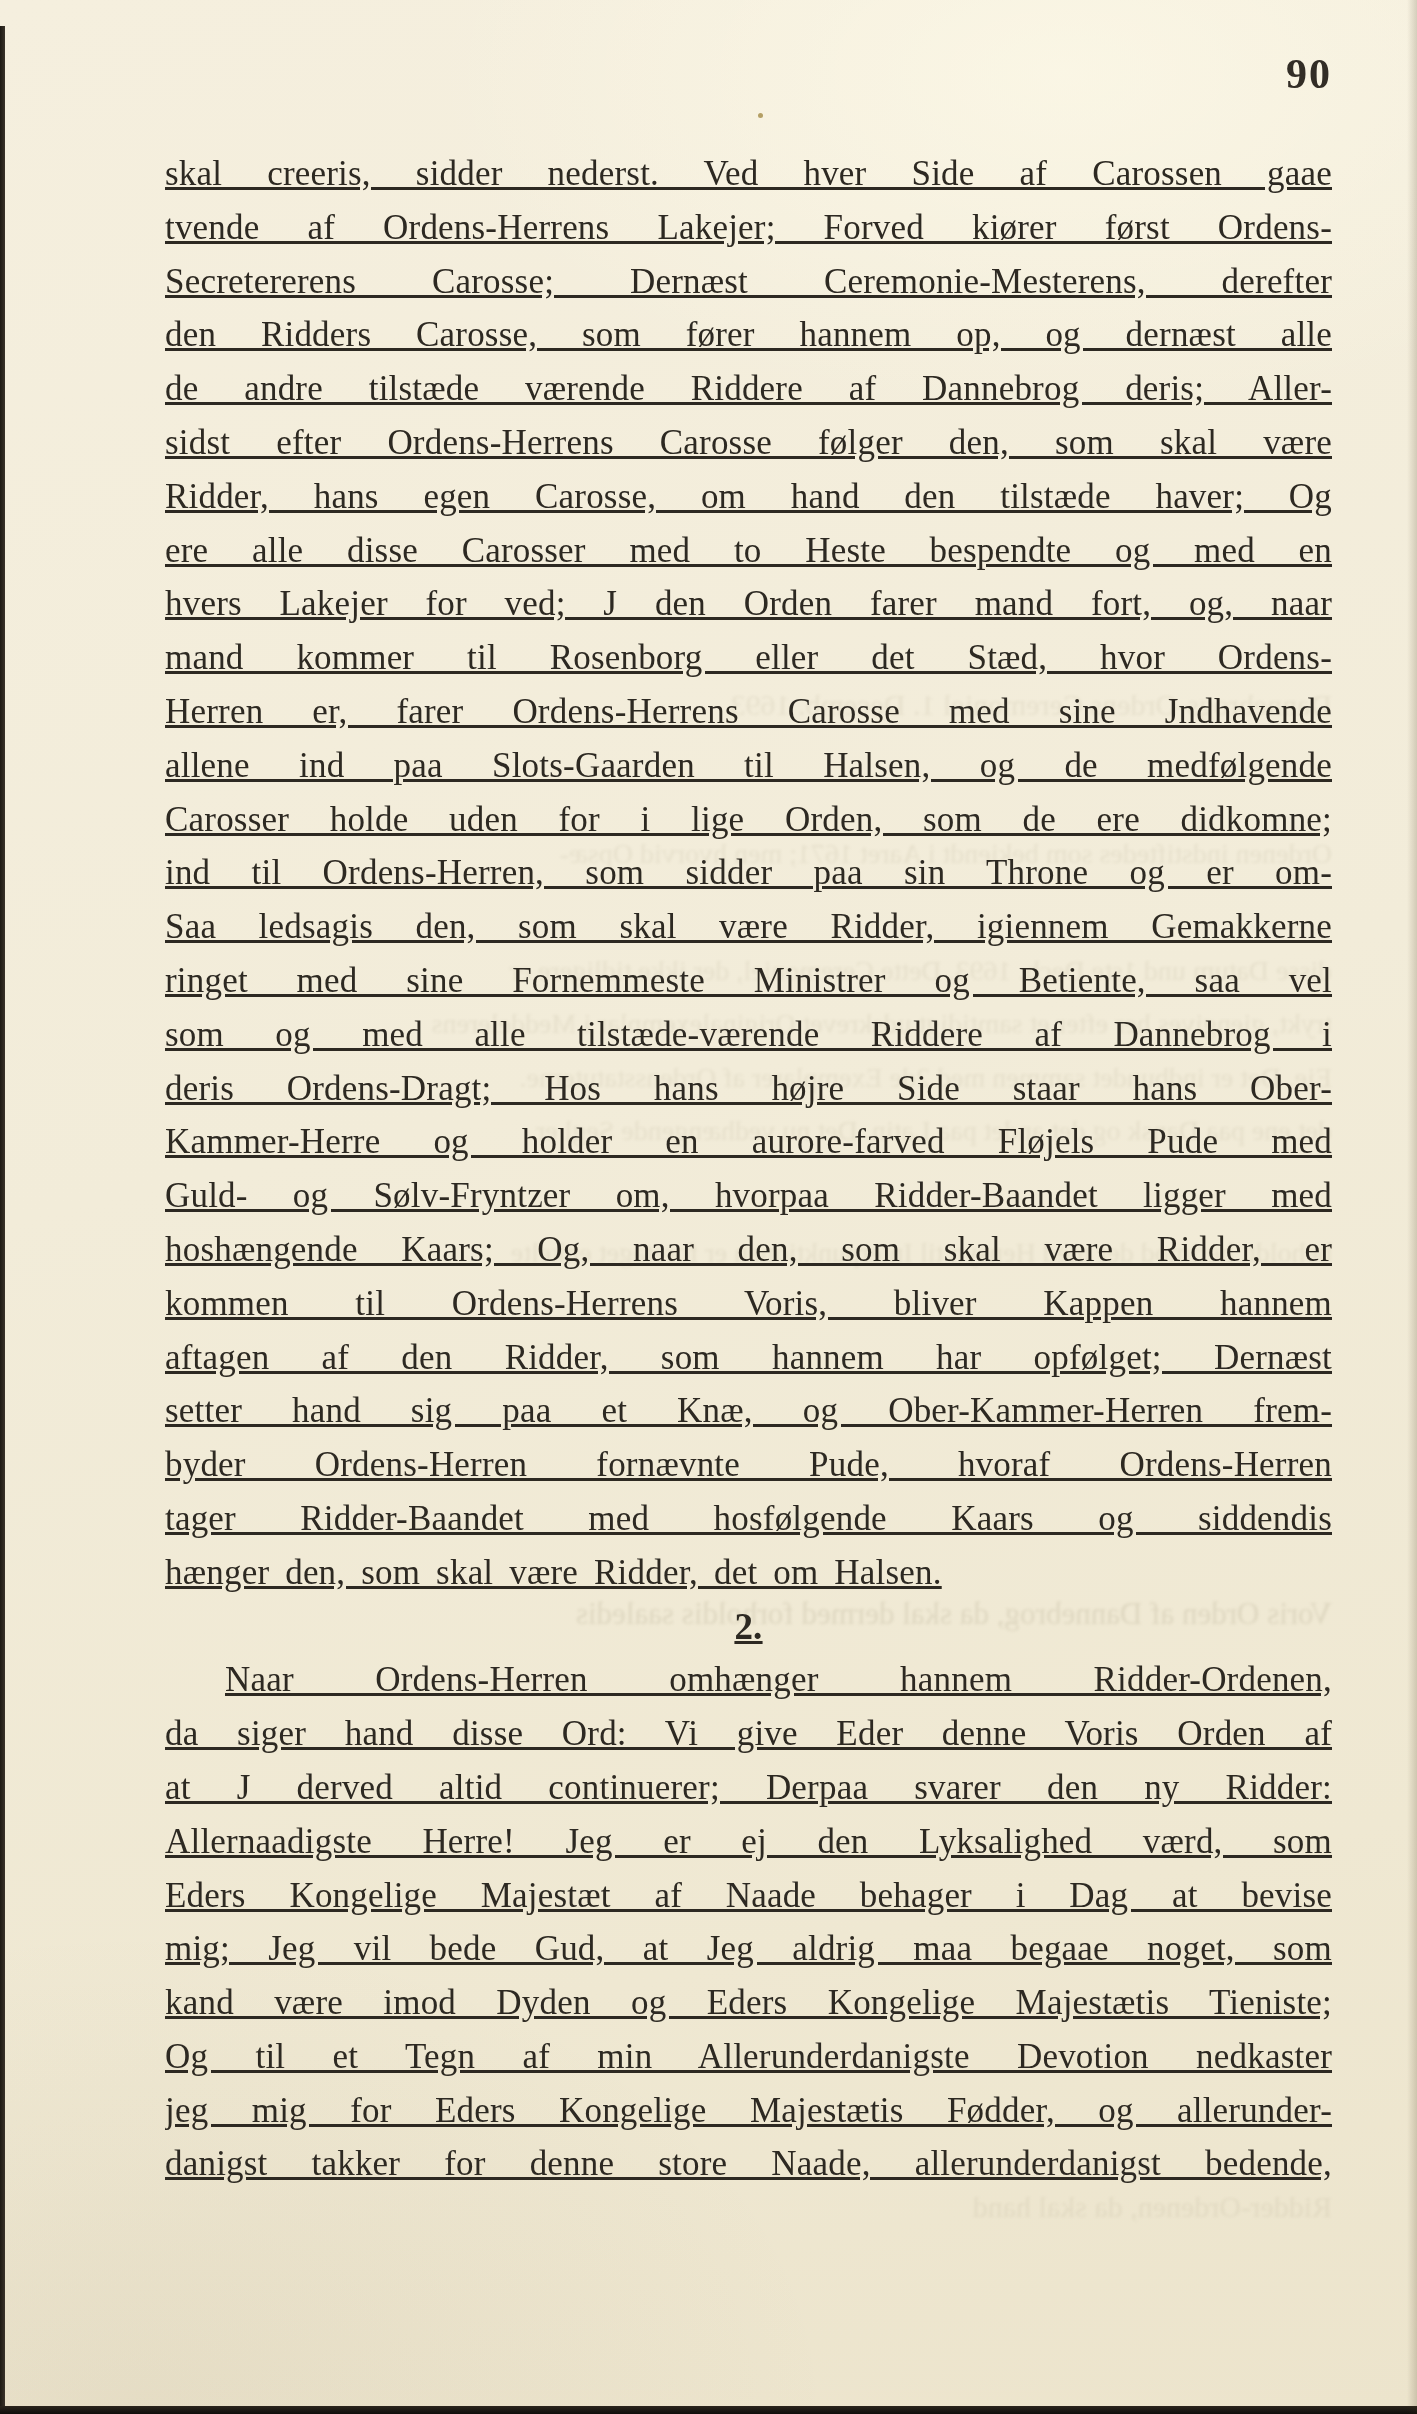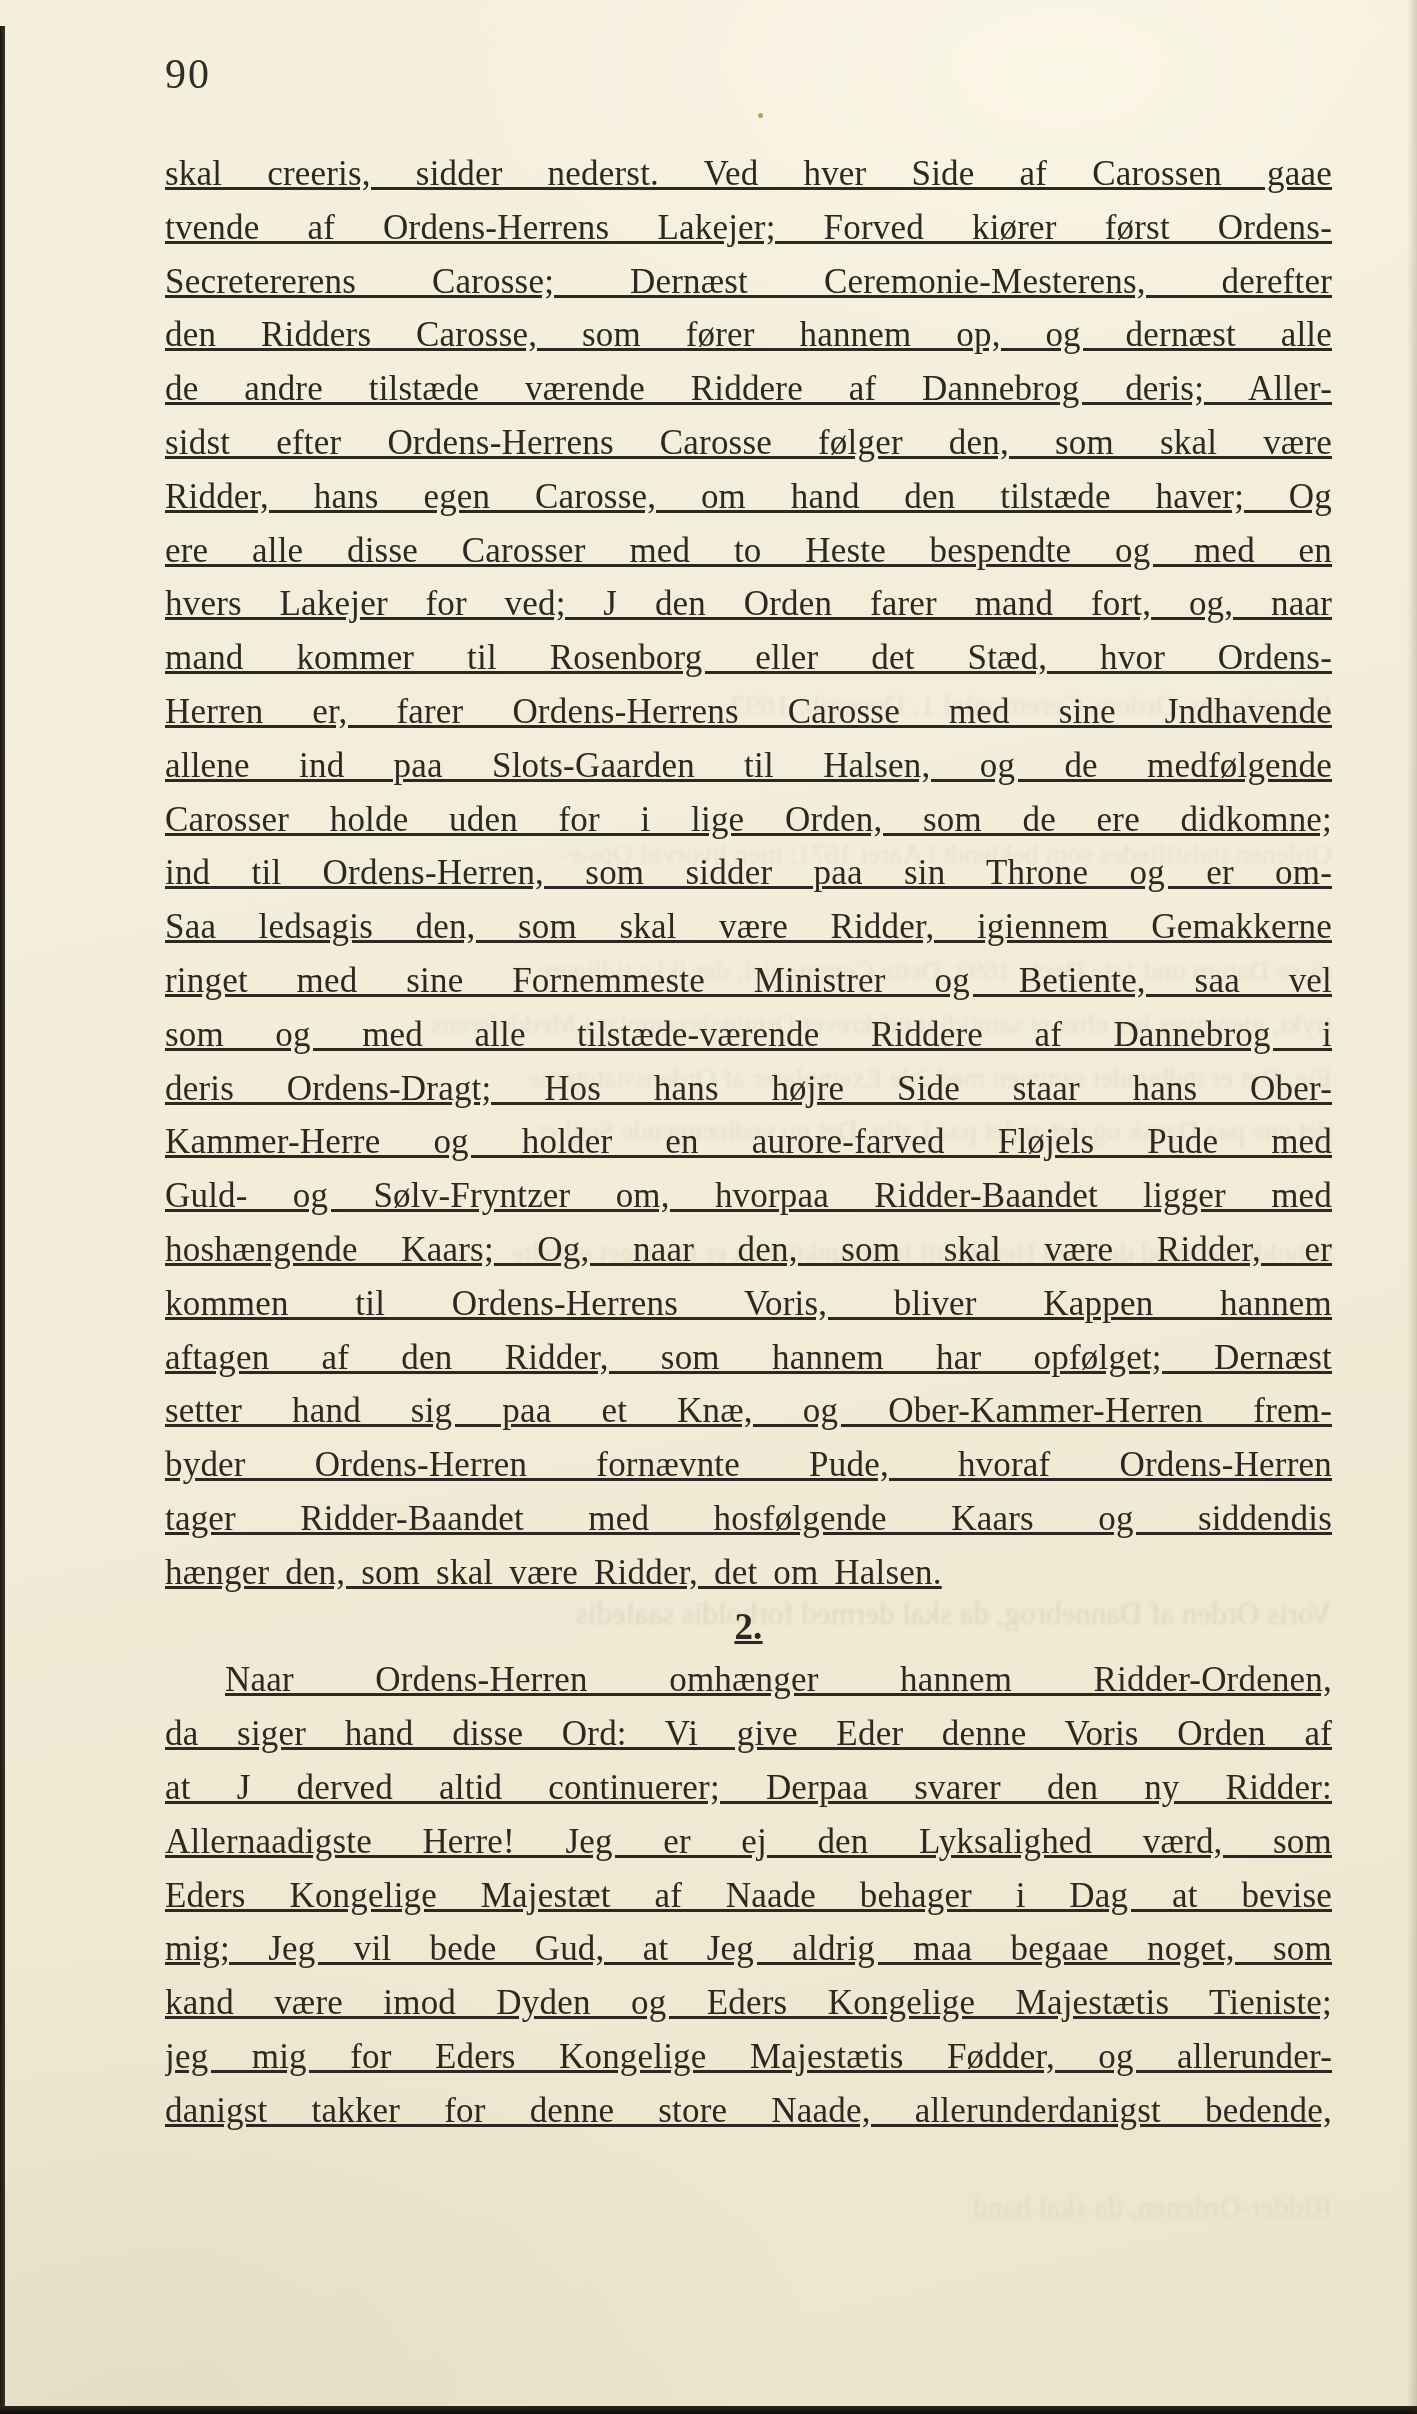--- a/index.html
+++ b/index.html
@@ -35,23 +35,24 @@
   .ghost:nth-child(3){top:955px;font-size:28px;}
   .ghost:nth-child(4){top:1008px;font-size:28px;}
   .ghost:nth-child(5){top:1062px;font-size:28px;}
   .ghost:nth-child(6){top:1115px;font-size:28px;}
   .ghost:nth-child(7){top:1237px;font-size:28px;}
   .ghost:nth-child(8){top:1596px;opacity:.17;font-size:31px;}
   .ghost:nth-child(9){top:2190px;}
 
   .page-number{
     position:absolute;left:165px;top:50px;width:1167px;
-    text-align:left;
+    text-align:right;
     font-size:42px;color:#322d26;
     letter-spacing:2px;
+    font-weight:bold;
   }
   .number-dot{
     position:absolute;left:758px;top:113px;
     width:5px;height:5px;border-radius:50%;
     background:#a8914f;opacity:.85;
   }
 
   .text-block{
     position:absolute;left:165px;top:147px;width:1167px;
     color:#2d2922;
@@ -134,20 +135,21 @@
       </div>
     <div class="section-heading">2.</div>
     <div class="para para2">
         <div class="line">Naar Ordens-Herren omhænger hannem Ridder-Ordenen,</div>
         <div class="line">da siger hand disse Ord: Vi give Eder denne Voris Orden af</div>
         <div class="line">at J derved altid continuerer; Derpaa svarer den ny Ridder:</div>
         <div class="line">Allernaadigste Herre! Jeg er ej den Lyksalighed værd, som</div>
         <div class="line">Eders Kongelige Majestæt af Naade behager i Dag at bevise</div>
         <div class="line">mig; Jeg vil bede Gud, at Jeg aldrig maa begaae noget, som</div>
         <div class="line">kand være imod Dyden og Eders Kongelige Majestætis Tieniste;</div>
+        <div class="line">Og til et Tegn af min Allerunderdanigste Devotion nedkaster</div>
         <div class="line">jeg mig for Eders Kongelige Majestætis Fødder, og allerunder-</div>
         <div class="line">danigst takker for denne store Naade, allerunderdanigst bedende,</div>
       </div>
   </div>
 
   <div class="edge-left"></div>
   <div class="edge-bottom"></div>
   <div class="edge-right"></div>
 </div>
 

